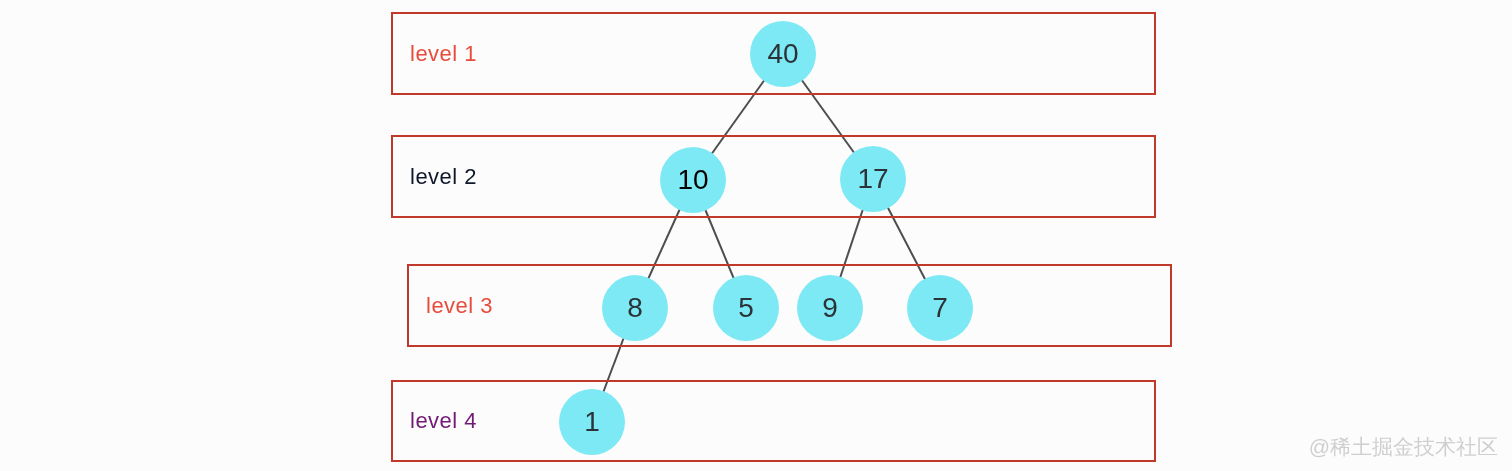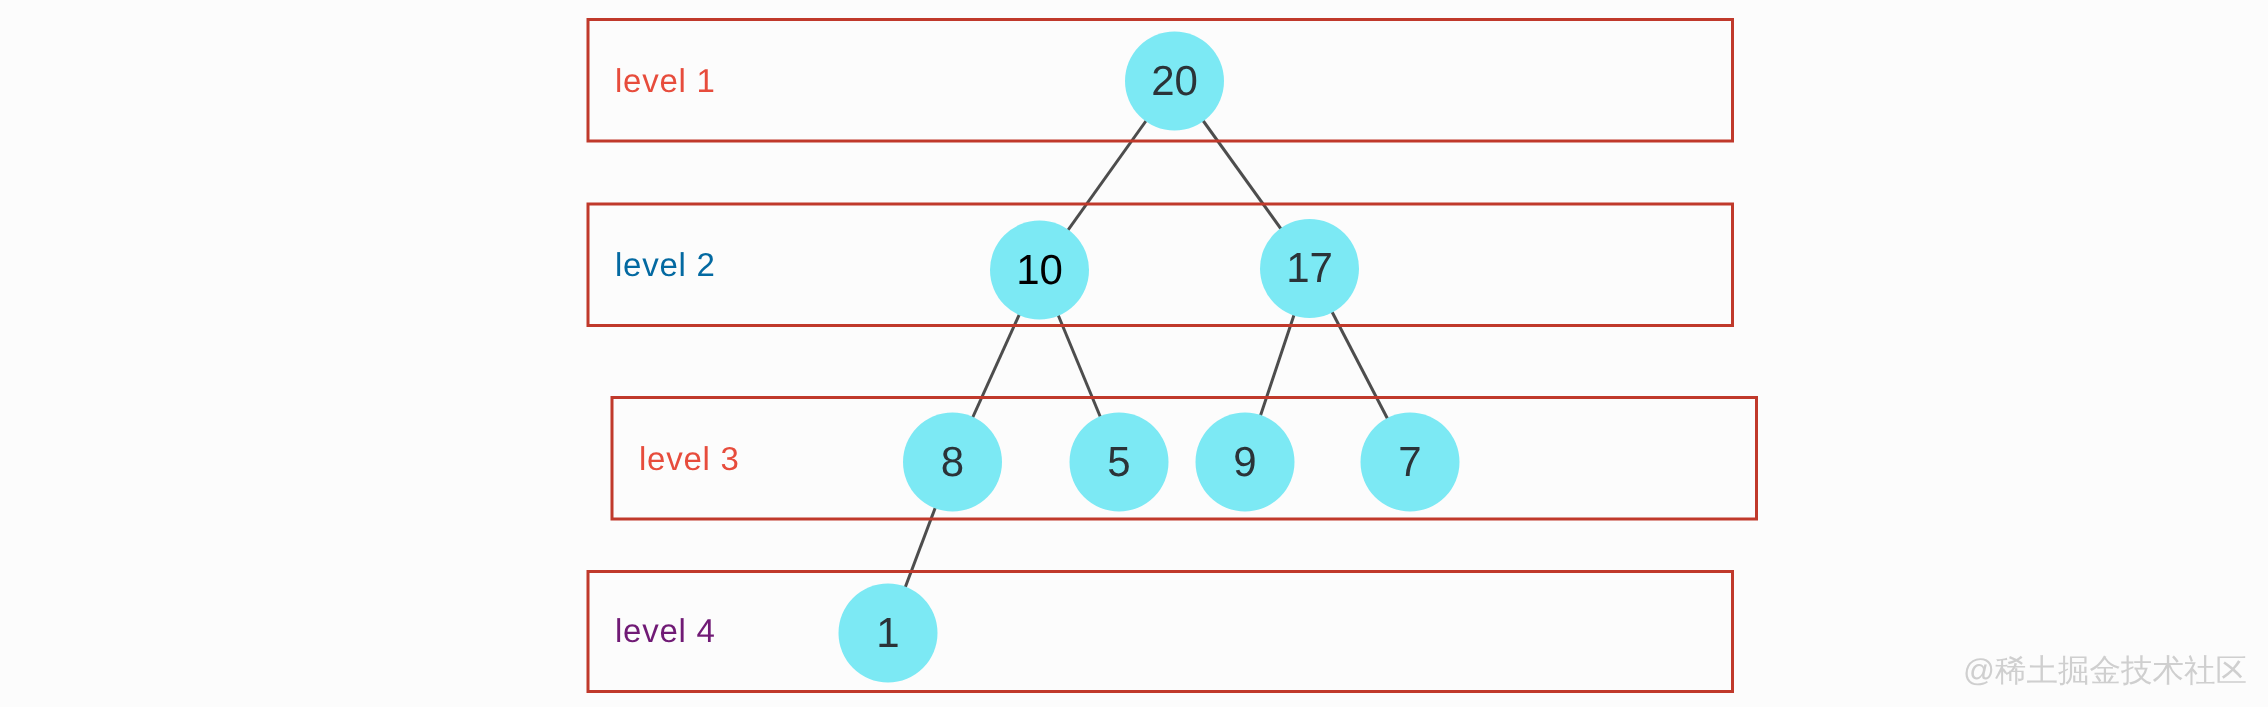--- a/index.html
+++ b/index.html
@@ -62,31 +62,31 @@
       <line x1="693" y1="180" x2="746" y2="308" stroke="#4d4d4d" stroke-width="2"></line>
       <line x1="873" y1="179" x2="830" y2="308" stroke="#4d4d4d" stroke-width="2"></line>
       <line x1="873" y1="179" x2="940" y2="308" stroke="#4d4d4d" stroke-width="2"></line>
       <line x1="635" y1="308" x2="592" y2="422" stroke="#4d4d4d" stroke-width="2"></line>
     </svg>
   <div id="boxes">
       <div class="level-box" style="left: 391px; top: 12px; width: 765px; height: 83px; border-color: rgb(192, 57, 43);">
         <span class="level-label" style="color: rgb(231, 76, 60);">level 1</span>
       </div>
       <div class="level-box" style="left: 391px; top: 135px; width: 765px; height: 83px; border-color: rgb(192, 57, 43);">
-        <span class="level-label" style="color: #0369a1;">level 2</span>
+        <span class="level-label" style="color: #0f172a;">level 2</span>
       </div>
       <div class="level-box" style="left: 391px; top: 264px; width: 765px; height: 83px; border-color: rgb(192, 57, 43); margin-left: 16px;">
         <span class="level-label" style="color: rgb(231, 76, 60);">level 3</span>
       </div>
       <div class="level-box" style="left: 391px; top: 380px; width: 765px; height: 82px; border-color: rgb(192, 57, 43);">
         <span class="level-label" style="color: #701a75;">level 4</span>
       </div>
     </div>
   <div id="nodes">
-      <div class="tree-node" style="left: 750px; top: 21px; width: 66px; height: 66px; background: rgb(124, 233, 244); color: rgb(43, 51, 56);">20</div>
+      <div class="tree-node" style="left: 750px; top: 21px; width: 66px; height: 66px; background: rgb(124, 233, 244); color: rgb(43, 51, 56);">40</div>
       <div class="tree-node" style="left: 660px; top: 147px; width: 66px; height: 66px; background: rgb(124, 233, 244); color: #000000;">10</div>
       <div class="tree-node" style="left: 840px; top: 146px; width: 66px; height: 66px; background: rgb(124, 233, 244); color: rgb(43, 51, 56);">17</div>
       <div class="tree-node" style="left: 602px; top: 275px; width: 66px; height: 66px; background: rgb(124, 233, 244); color: rgb(43, 51, 56);">8</div>
       <div class="tree-node" style="left: 713px; top: 275px; width: 66px; height: 66px; background: rgb(124, 233, 244); color: rgb(43, 51, 56);">5</div>
       <div class="tree-node" style="left: 797px; top: 275px; width: 66px; height: 66px; background: rgb(124, 233, 244); color: rgb(43, 51, 56);">9</div>
       <div class="tree-node" style="left: 907px; top: 275px; width: 66px; height: 66px; background: rgb(124, 233, 244); color: rgb(43, 51, 56);">7</div>
       <div class="tree-node" style="left: 559px; top: 389px; width: 66px; height: 66px; background: rgb(124, 233, 244); color: rgb(43, 51, 56);">1</div>
     </div>
   <div class="watermark" style="color: rgb(207, 207, 207);">@稀土掘金技术社区</div>
 </div>

